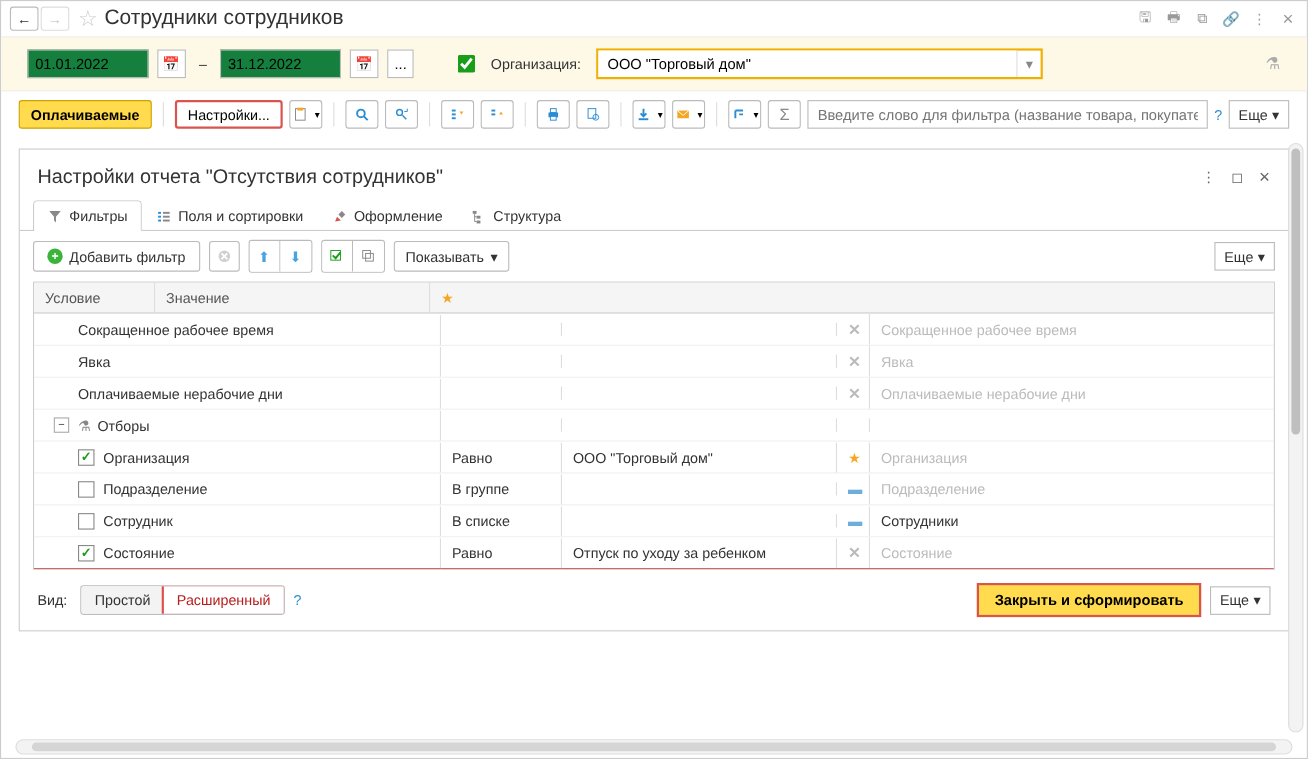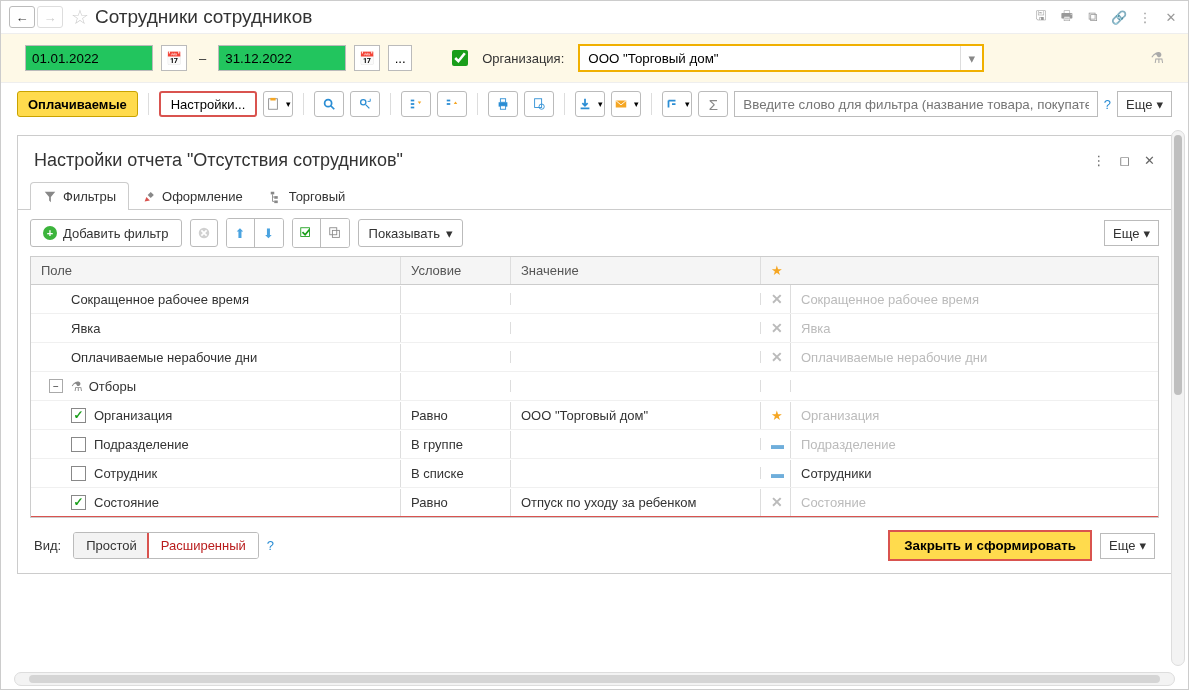--- a/index.html
+++ b/index.html
@@ -9,21 +9,21 @@
 .titlebar { display: flex; align-items: center; padding: 4px 8px; height: 32px; }
 .nav-btn { width: 26px; height: 22px; border: 1px solid #bbb; background: #fff; border-radius: 3px; display: flex; align-items: center; justify-content: center; margin-right: 2px; cursor: pointer; }
 .nav-btn.disabled { color: #ccc; border-color: #ddd; }
 .star-icon { color: #ccc; font-size: 20px; margin: 0 6px; }
 .page-title { font-size: 19px; color: #333; }
 .titlebar-right { margin-left: auto; display: flex; gap: 8px; }
 .title-icon { width: 18px; height: 18px; color: #999; cursor: pointer; display:flex; align-items:center; justify-content:center; }
 
 
 .param-bar { background: #fef9e7; padding: 10px 24px; display: flex; align-items: center; gap: 8px; border-top: 1px solid #eee; border-bottom: 1px solid #eee; }
-.date-input { width: 128px; height: 26px; border: 1px solid #bbb; padding: 2px 6px; background: #22c55e; }
+.date-input { width: 110px; height: 26px; border: 1px solid #bbb; padding: 2px 6px; background: #15803d; }
 .cal-btn { width: 26px; height: 26px; border: 1px solid #bbb; background: #fff; display: flex; align-items: center; justify-content: center; cursor: pointer; }
 .dash { margin: 0 4px; }
 .more-date-btn { width: 24px; height: 26px; border: 1px solid #bbb; background: #fff; cursor: pointer; }
 .org-check { width: 16px; height: 16px; accent-color: #1a9e1a; margin-left: 32px; }
 .org-label { margin: 0 6px; }
 .org-field { display: flex; border: 2px solid #f0b000; background: #fff; }
 .org-input { width: 380px; height: 24px; border: none; padding: 2px 8px; outline: none; }
 .org-drop { width: 22px; border-left: 1px solid #ddd; display: flex; align-items: center; justify-content: center; cursor: pointer; color: #888; }
 .filter-icon { margin-left: auto; color: #aaa; cursor: pointer; font-size: 15px; }
 
@@ -235,33 +235,44 @@
 
   <div class="tabs">
     <div class="tab active">
       <svg class="tab-icon" viewBox="0 0 16 16">
           <path d="M2 2 L14 2 L9 8 L9 14 L7 12 L7 8 Z" fill="#888"></path>
         </svg>
       <span>Фильтры</span>
     </div>
     <div class="tab">
       <svg class="tab-icon" viewBox="0 0 16 16">
+          <rect x="2" y="3" width="3" height="2" fill="#2a8dd4"></rect>
+          <rect x="7" y="3" width="7" height="2" fill="#888"></rect>
+          <rect x="2" y="7" width="3" height="2" fill="#2a8dd4"></rect>
+          <rect x="7" y="7" width="7" height="2" fill="#888"></rect>
+          <rect x="2" y="11" width="3" height="2" fill="#2a8dd4"></rect>
+          <rect x="7" y="11" width="7" height="2" fill="#888"></rect>
+        </svg>
+      <span>Поля и сортировки</span>
+    </div>
+    <div class="tab">
+      <svg class="tab-icon" viewBox="0 0 16 16">
           <path d="M3 13 L5 8 L9 12 L3 13" fill="#d9534f"></path>
           <rect x="8" y="3" width="5" height="5" transform="rotate(45 10 5)" fill="#888"></rect>
         </svg>
       <span>Оформление</span>
     </div>
     <div class="tab">
       <svg class="tab-icon" viewBox="0 0 16 16">
           <rect x="2" y="2" width="4" height="3" fill="#888"></rect>
           <rect x="6" y="7" width="4" height="3" fill="#888"></rect>
           <rect x="6" y="12" width="4" height="3" fill="#888"></rect>
           <path d="M4 5 L4 13 M4 8 L6 8 M4 13 L6 13" stroke="#888" fill="none"></path>
         </svg>
-      <span>Торговый</span>
+      <span>Структура</span>
     </div>
   </div>
 
   <div class="filter-toolbar">
     <div class="add-filter-btn">
       <span class="plus-circle">+</span>
       <span>Добавить фильтр</span>
     </div>
     <div class="tb-icon">
         <svg viewBox="0 0 16 16">
@@ -296,21 +307,20 @@
         <span>▾</span>
       </div>
     <div style="margin-left:auto" class="more-btn">
         <span>Еще</span>
         <span>▾</span>
       </div>
   </div>
 
   <div class="filter-table">
     <div class="ft-head">
-      <div class="ft-cell c-field">Поле</div>
       <div class="ft-cell c-cond">Условие</div>
       <div class="ft-cell c-val">Значение</div>
       <div class="ft-cell c-star" style="color:#f5a623">★</div>
     </div>
     <div class="ft-body">
       <div class="ft-row">
         <div class="ft-cell c-field indent1">Сокращенное рабочее время</div>
         <div class="ft-cell c-cond"></div>
         <div class="ft-cell c-val"></div>
         <div class="ft-cell c-star"><span class="star-x">✕</span></div>

